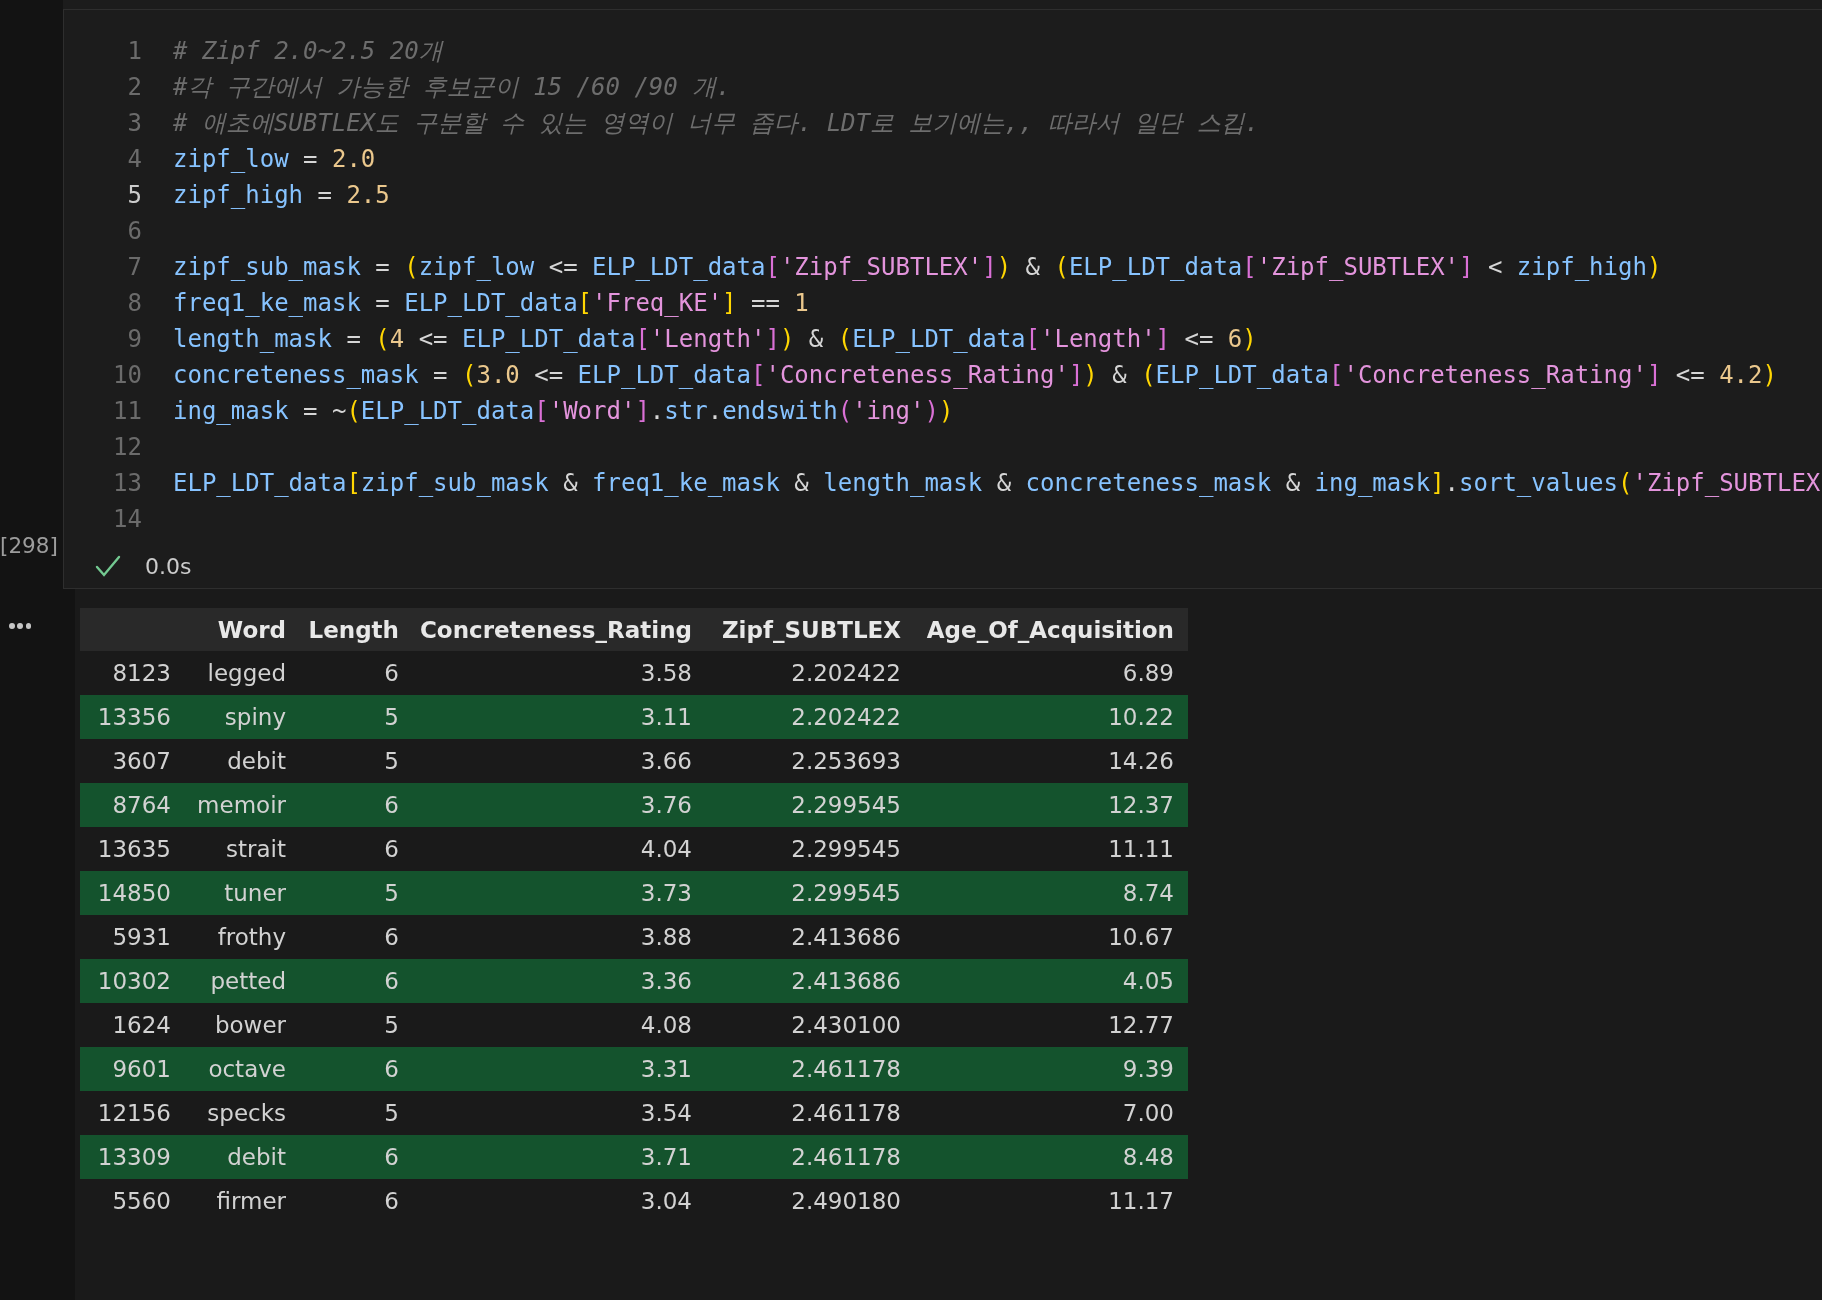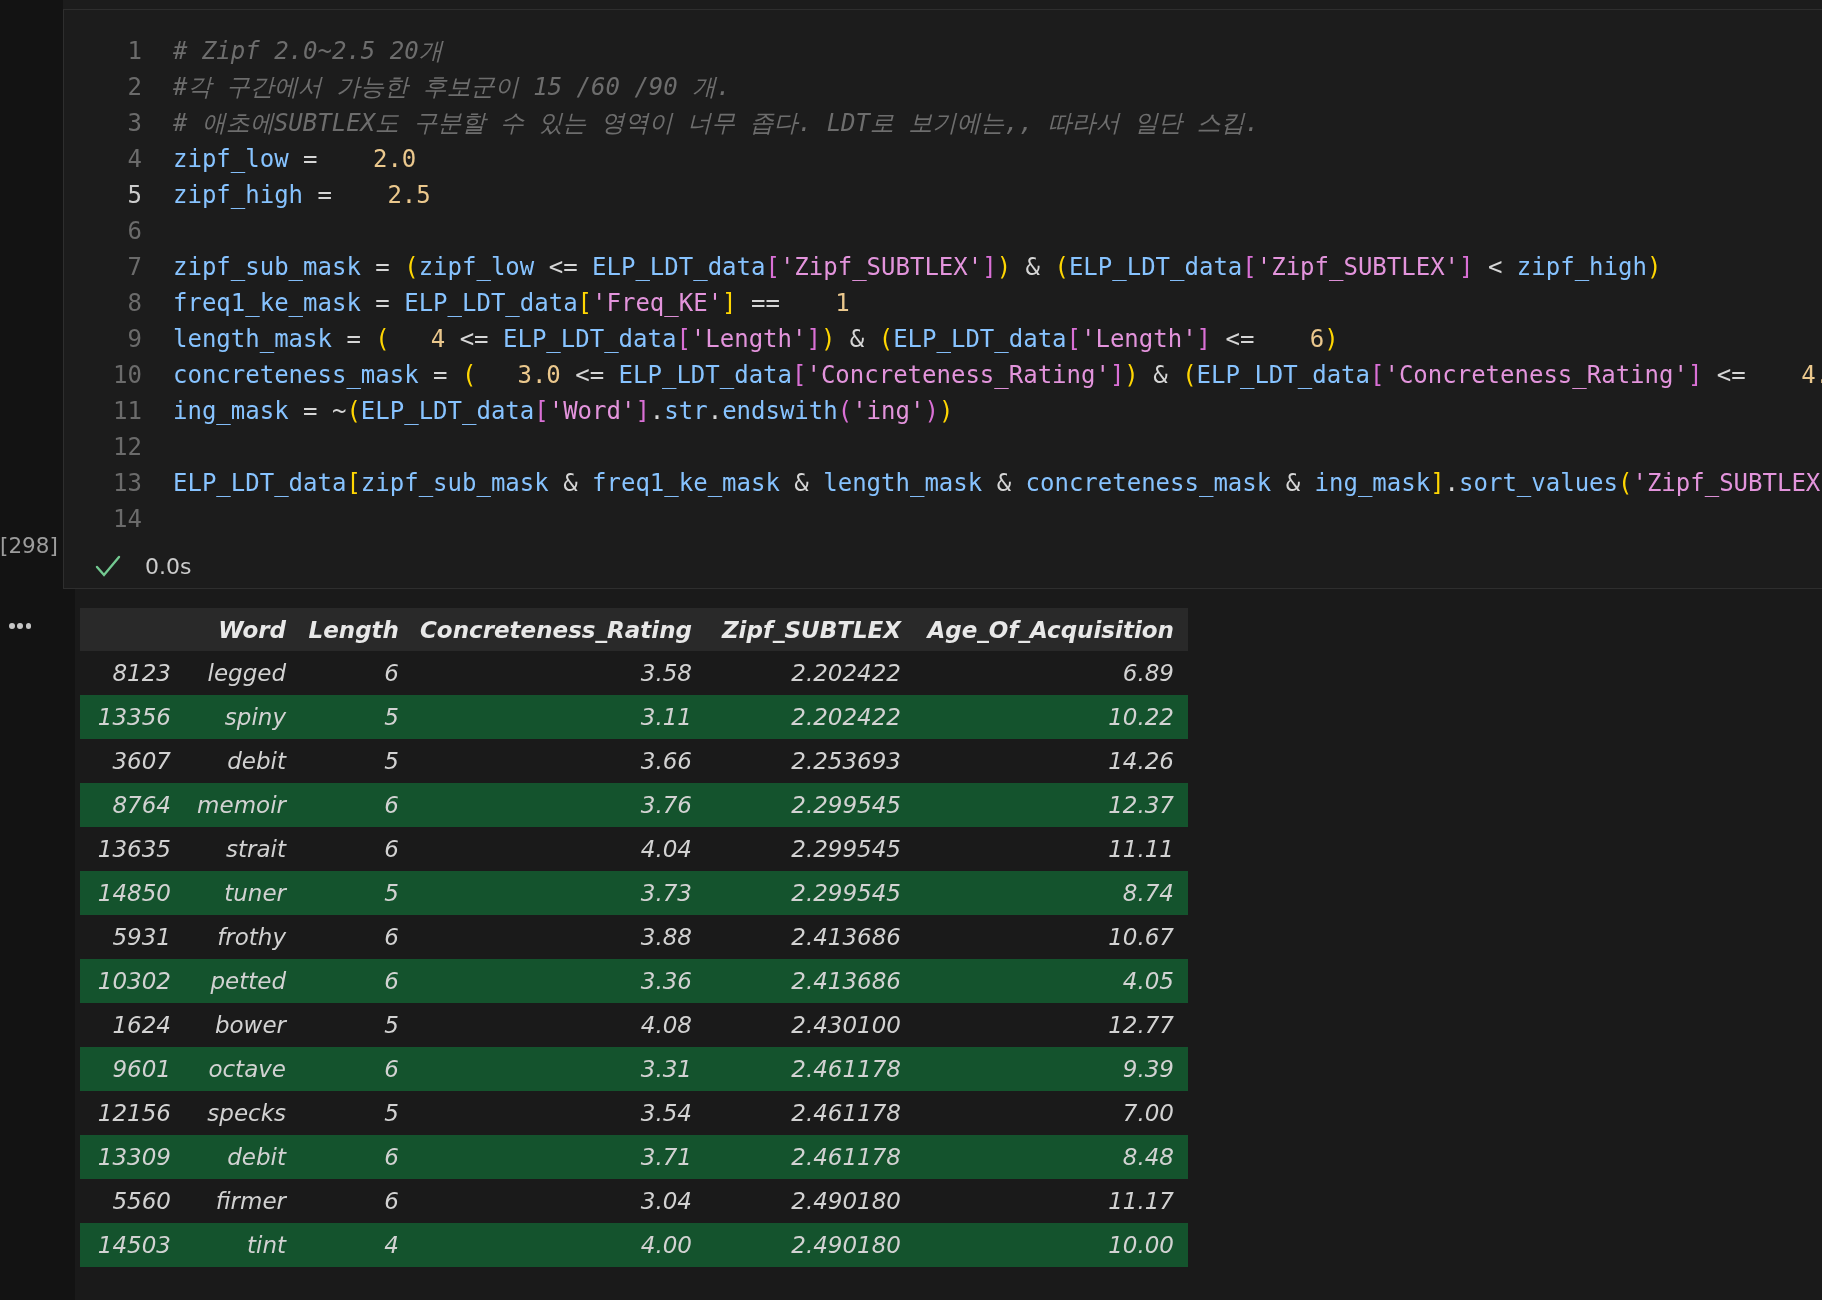--- a/index.html
+++ b/index.html
@@ -34,21 +34,21 @@
   .code-line { display: flex; height: 36px; line-height: 36px; }
   .gutter {
     width: 78px; text-align: right; color: #6b6b6b; flex: none;
     user-select: none;
   }
   .gutter.active { color: #cccccc; }
   .line-text { padding-left: 31px; flex: none; }
   .tk-comment { color: #6d6d6d; font-style: italic; }
   .tk-var { color: #87c3ff; }
   .tk-op { color: #d6d6d6; }
-  .tk-num { color: #ebc88d; margin-left: 41px; }
+  .tk-num { color: #ebc88d; }
   .tk-str { color: #e394dc; }
   .tk-b1 { color: #ffd602; }
   .tk-b2 { color: #da70d6; }
   
   #cell-status {
     position: absolute; left: 0; bottom: 0; height: 44px; right: 0;
     display: flex; align-items: center;
   }
   #status-check { margin-left: 29px; width: 30px; height: 30px; flex: none; }
   #status-duration {
@@ -67,21 +67,21 @@
     display: flex; gap: 2.5px;
   }
   #output-menu-icon .dot {
     width: 5.8px; height: 5.8px; border-radius: 50%; background: #c5c5c5;
     flex: none;
   }
   #df-table {
     position: absolute; left: 80px; top: 608px; width: 1108px;
     border-collapse: collapse; table-layout: fixed;
     font-family: "DejaVu Sans", sans-serif;
-    font-size: 23px; color: #d2d2d2; font-style: italic;
+    font-size: 23px; color: #d2d2d2;
   }
   #df-table th, #df-table td {
     text-align: right; padding: 0 14px 0 0; font-weight: normal;
     overflow: hidden;
   }
   #df-table thead tr { height: 43px; background: #292929; }
   #df-table thead th { font-weight: bold; color: #e8e8e8; }
   #df-table tbody tr { height: 44px; }
   #df-table tbody tr.stripe { background: #14532d; }
 </style>
@@ -226,22 +226,14 @@
         <td>8.48</td>
       </tr>
       <tr>
         <td>5560</td>
         <td>firmer</td>
         <td>6</td>
         <td>3.04</td>
         <td>2.490180</td>
         <td>11.17</td>
       </tr>
-      <tr class="stripe">
-        <td>14503</td>
-        <td>tint</td>
-        <td>4</td>
-        <td>4.00</td>
-        <td>2.490180</td>
-        <td>10.00</td>
-      </tr>
     </tbody>
 </table>
 
 </body></html>

